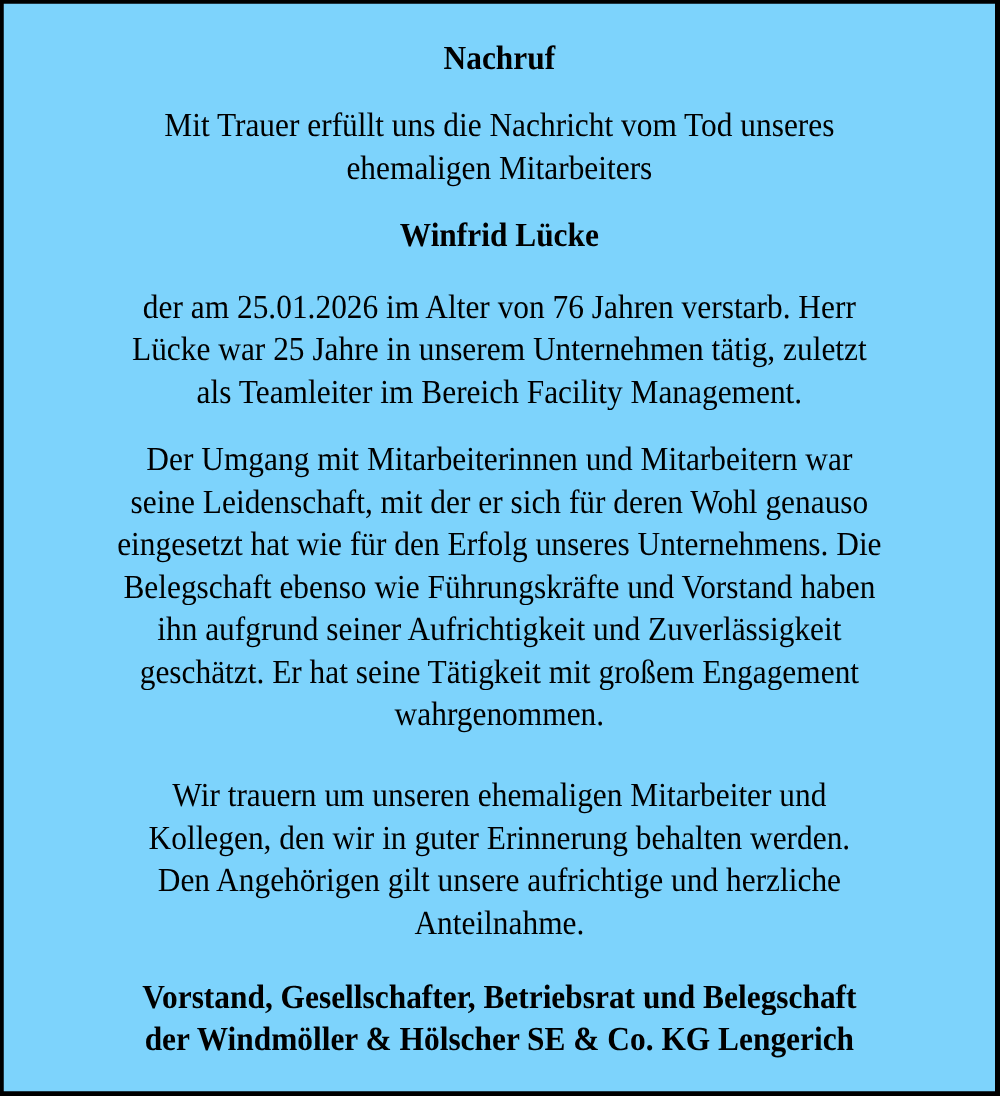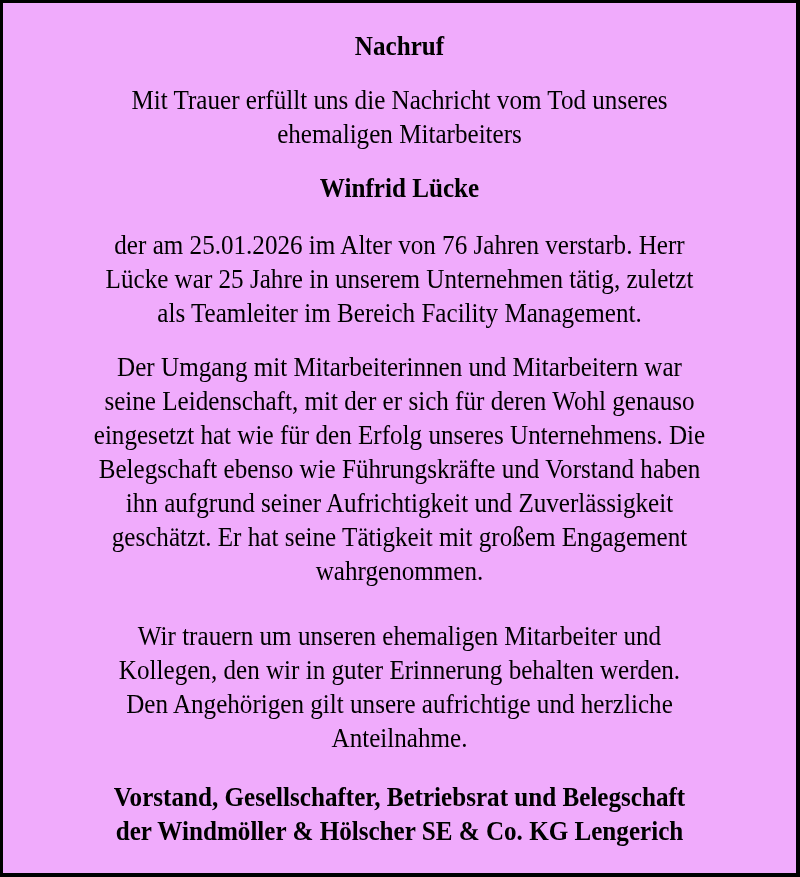--- a/index.html
+++ b/index.html
@@ -2,21 +2,21 @@
 <html><head>
   <meta charset="utf-8">
   <style>
     html, body { margin: 0; padding: 0; background: #ffffff; }
     body { width: 800px; height: 877px; overflow: hidden; }
     .frame {
       position: absolute; left: 0; top: 0;
       width: 800px; height: 877px; box-sizing: border-box;
       border-top: 3px solid #000; border-left: 3px solid #000;
       border-right: 4px solid #000; border-bottom: 4px solid #000;
-      background: #f0abfc;
+      background: #7dd3fc;
     }
     .line {
       position: absolute; left: 0; width: 793px;
       text-align: center; white-space: nowrap;
       font-family: "Liberation Serif", "DejaVu Serif", serif;
       font-size: 27px; line-height: 34px; color: #000;
       transform: scaleX(0.93); transform-origin: center;
     }
     .bold { font-weight: bold; }
   </style>

